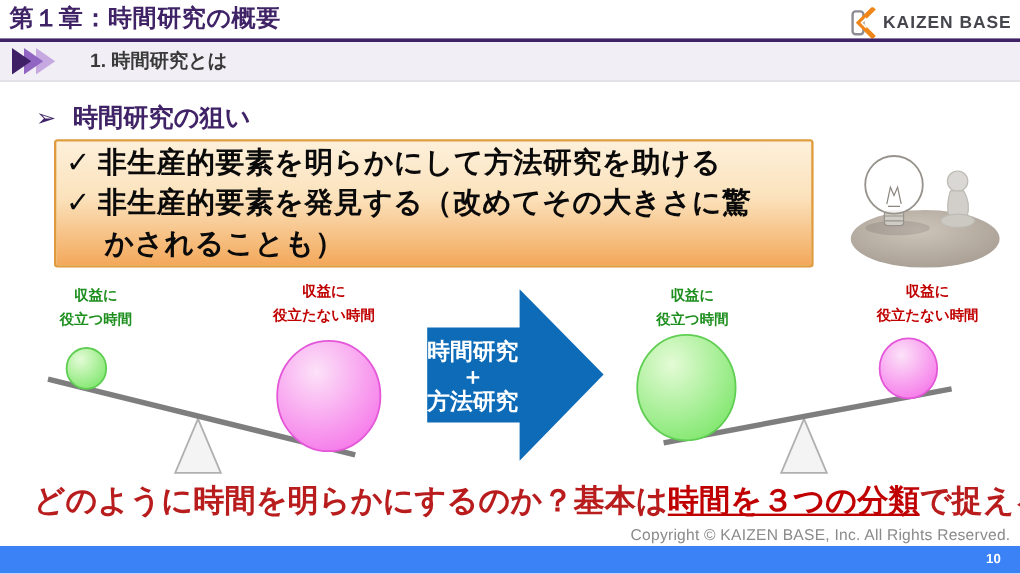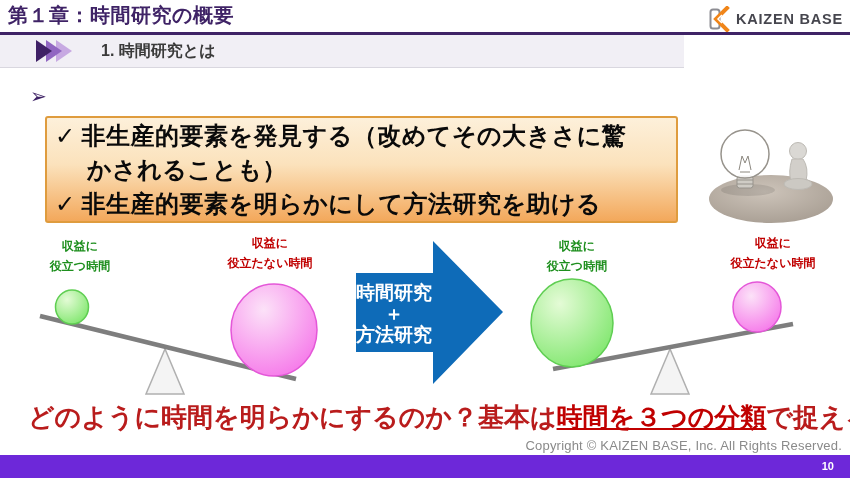--- a/index.html
+++ b/index.html
@@ -11,23 +11,23 @@
   
   .header-title {
     position:absolute; left:8px; top:2px;
     font-size:20px; font-weight:bold; color:#3F2366; letter-spacing:0.5px;font-family:Liberation Serif, serif;
   }
   .logo { position:absolute; right:7px; top:6px; display:flex; align-items:center; gap:5px; }
   .logo-text { font-size:14.5px; font-weight:600; color:#46464E; letter-spacing:0.8px; }
   .header-divider { position:absolute; left:0; top:32px; width:850px; height:3px; background:#3F2366; }
   
   .subheader {
-    position:absolute; left:0; top:35px; width:684px; height:33px;
+    position:absolute; left:0; top:35px; width:850px; height:33px;
     background:#F1EFF5; border-bottom:1px solid #D9D7DF;
-    display:flex; align-items:center; padding-left:36px; gap:15px;
+    display:flex; align-items:center; padding-left:10px; gap:15px;
   }
   .subheader-label { font-size:16px; font-weight:bold; color:#3A3A3A; }
   
   .section-heading {
     position:absolute; left:30px; top:84px;
     font-size:21px; font-weight:bold; color:#3F2366; display:flex; align-items:center;
   }
   .section-heading .bullet { font-size:20px; margin-right:14px; }
   
   .highlight-box {
@@ -60,21 +60,21 @@
     position:absolute; left:28px; top:400px; width:815px;
     font-size:26px; font-weight:bold; white-space:nowrap;
   }
   .msg-purple { color:#b91c1c; }
   .msg-red { color:#C00000;text-decoration:underline; }
   
   .copyright {
     position:absolute; right:8px; top:438px;
     font-size:13px; color:#8A8A8A; letter-spacing:0.2px;
   }
-  .footer-bar { position:absolute; left:0; top:455px; width:850px; height:23px; background:#6d28d9; }
+  .footer-bar { position:absolute; left:0; top:455px; width:850px; height:23px; background:#3b82f6; }
   .page-number {
     position:absolute; right:16px; top:0; height:23px; line-height:23px;
     color:#ffffff; font-size:11px; font-weight:bold;
   }
 </style>
 </head>
 <body>
 
 <div class="header-title">第１章：時間研究の概要</div>
 <div class="logo">
@@ -91,27 +91,28 @@
   <svg width="50" height="22" viewBox="0 0 50 22">
     <polygon points="20,0 36,11 20,22" fill="#C7A9E2"></polygon>
     <polygon points="10,0 26,11 10,22" fill="#9166C2"></polygon>
     <polygon points="0,0 16,11 0,22" fill="#3F2066"></polygon>
   </svg>
   <span class="subheader-label">1. 時間研究とは</span>
 </div>
 
 <div class="section-heading">
   <span class="bullet">➢</span>
+  <span>時間研究の狙い</span>
 </div>
 
 <div class="highlight-box">
   <ul>
+    <li><span class="check">✓</span><span>非生産的要素を明らかにして方法研究を助ける</span></li>
     <li><span class="check">✓</span><span>非生産的要素を発見する（改めてその大きさに驚
 かされることも）</span></li>
-    <li><span class="check">✓</span><span>非生産的要素を明らかにして方法研究を助ける</span></li>
   </ul>
 </div>
 
 <svg class="bulb-illustration" width="156" height="132" viewBox="0 0 156 132">
   <defs>
     <radialGradient id="moundGrad" cx="45%" cy="35%" r="75%">
       <stop offset="0%" stop-color="#CDC4BA"></stop>
       <stop offset="100%" stop-color="#A59B90"></stop>
     </radialGradient>
   </defs>

